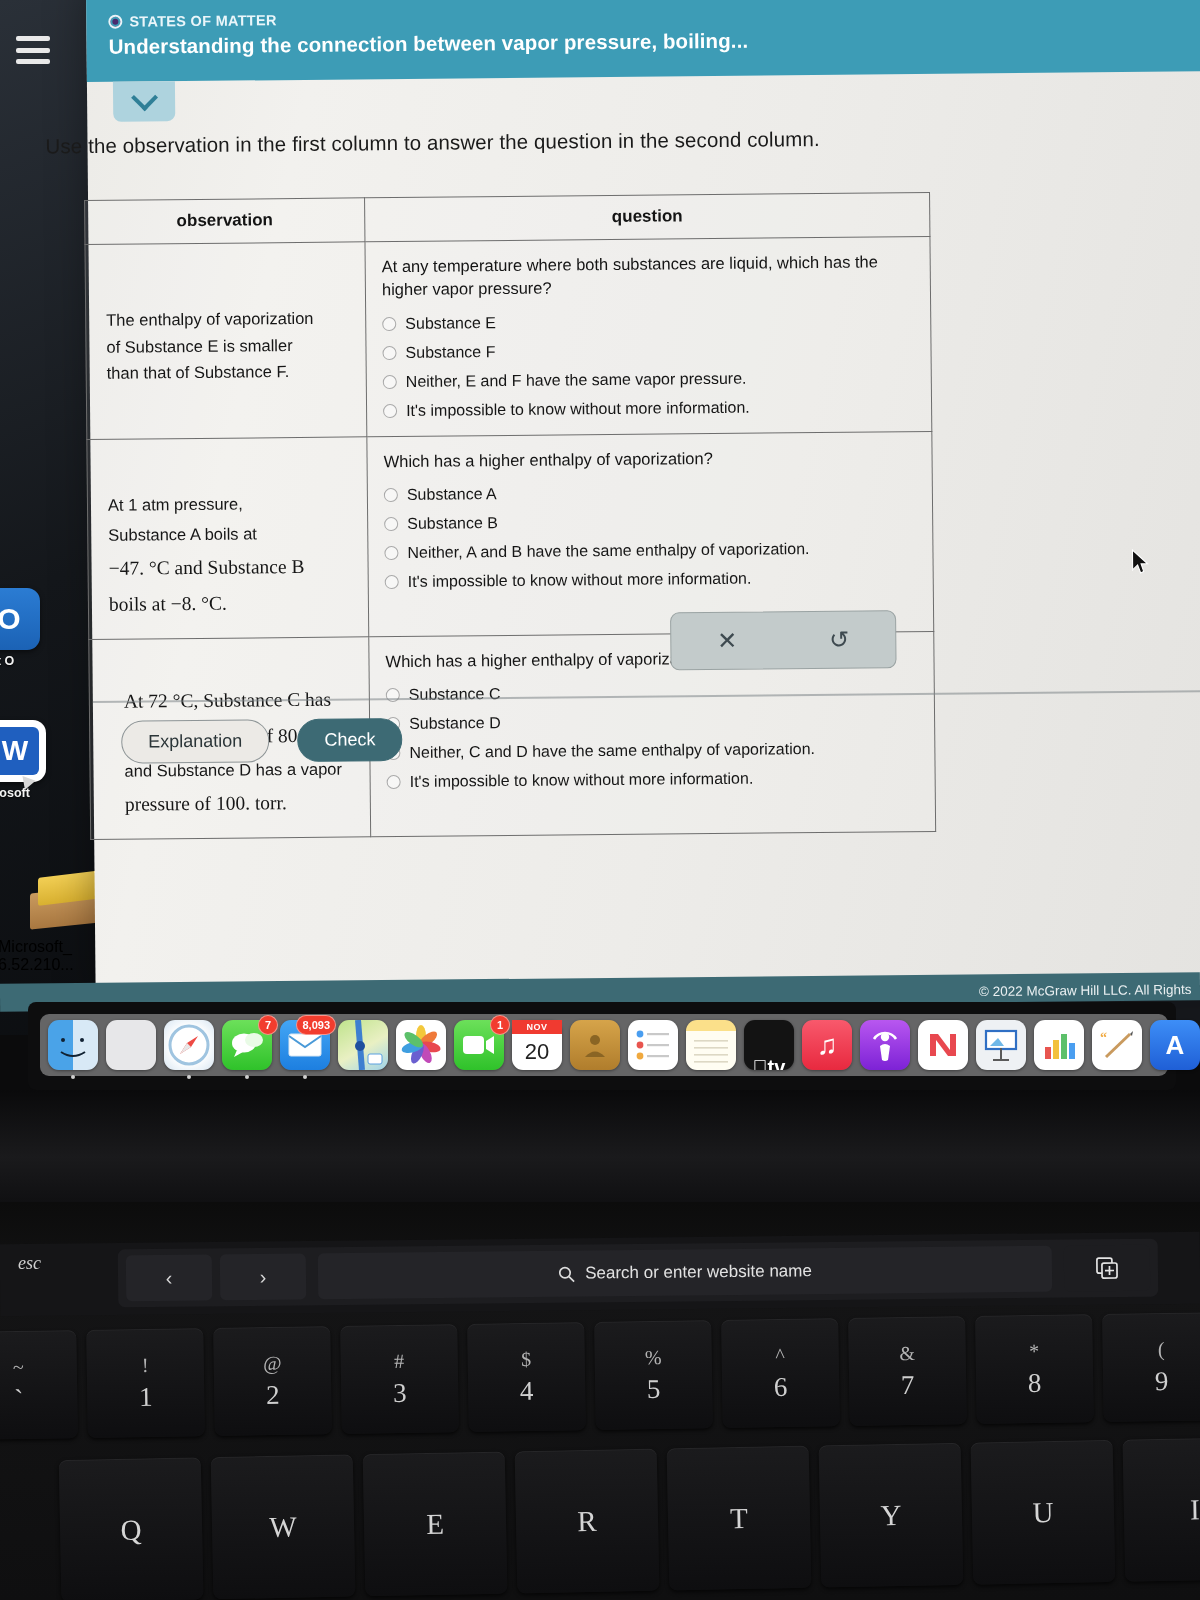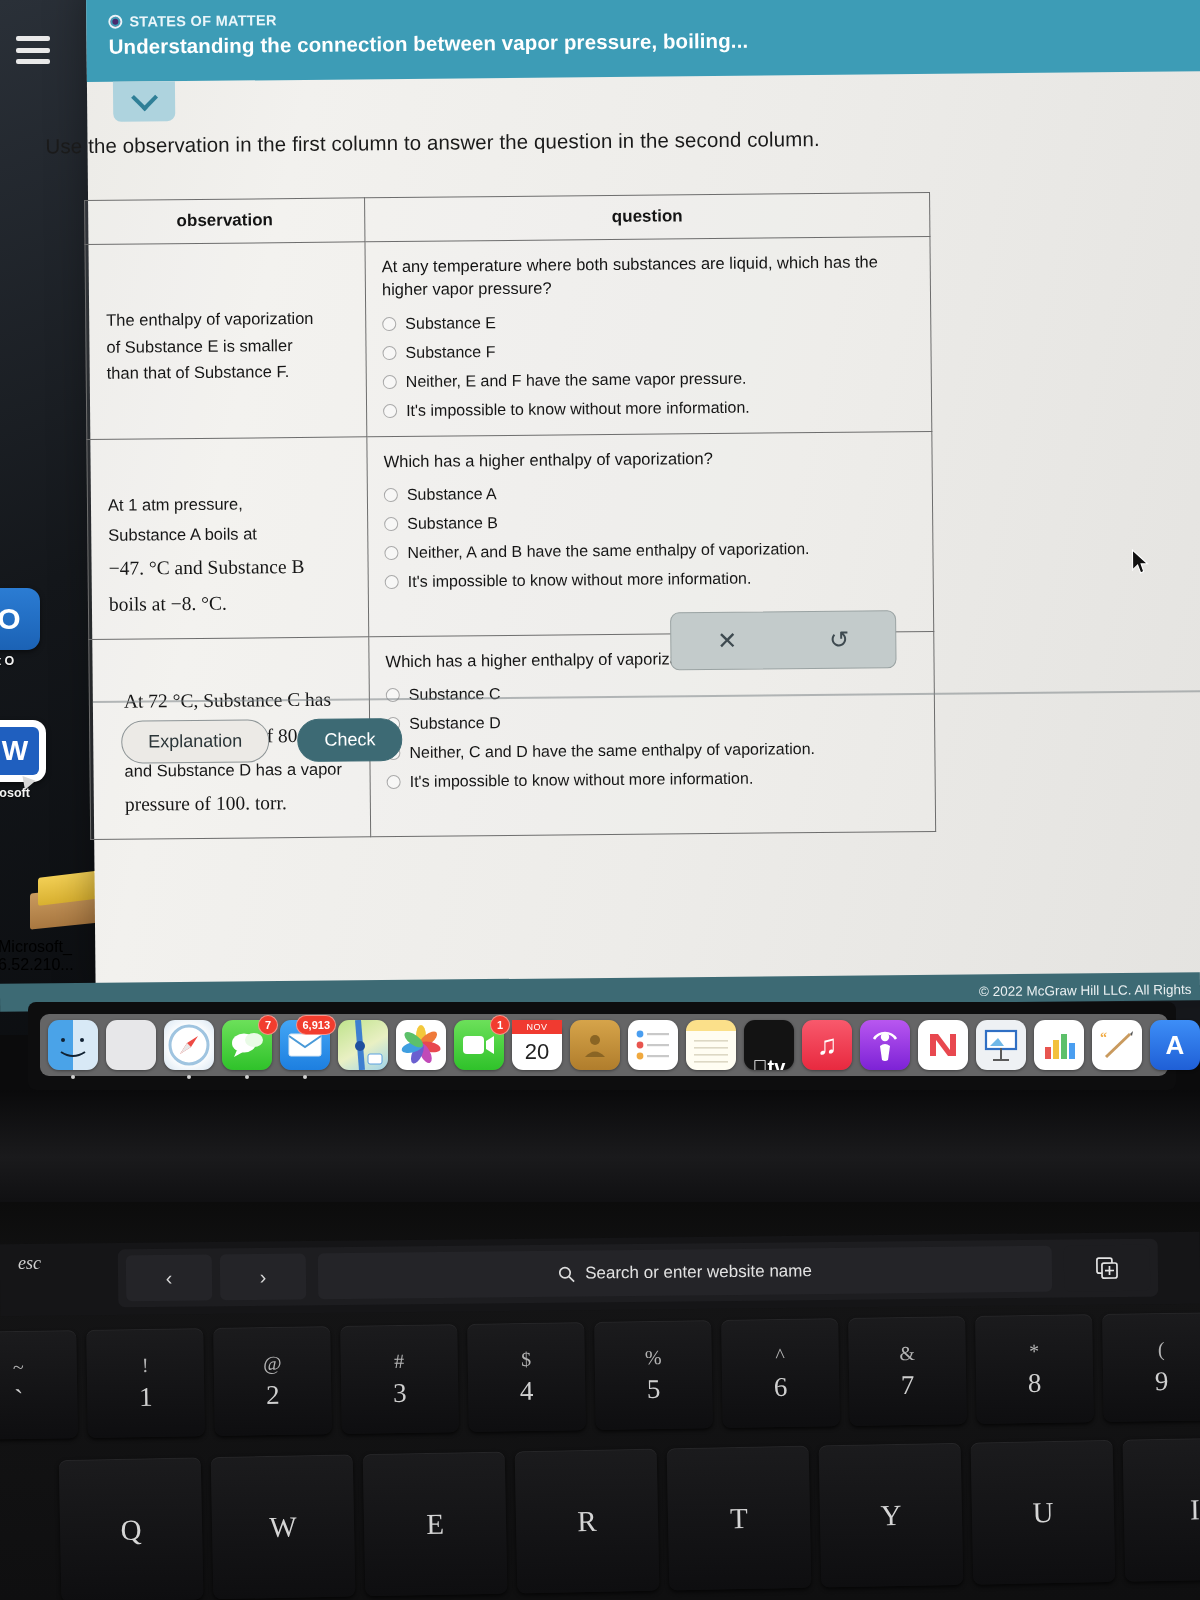--- a/index.html
+++ b/index.html
@@ -218,21 +218,21 @@
   .t-tv { background: #131313; }
   .t-music { background: linear-gradient(180deg,#f8596c,#e8293f); }
   .t-pod { background: linear-gradient(180deg,#b857f0,#7d22d6); }
   .t-news { background: #fff; }
   .t-key { background: #eef1f4; }
   .t-num { background: #fff; }
   .t-pages { background: #fff; }
   .t-app { background: linear-gradient(180deg,#3d8ef7,#1f5fd6); }
 
   .cal-top { position:absolute; top:0; left:0; right:0; height:14px; background:#f03a30; color:#fff;
-    font-size:9px; font-weight:400; display:flex; align-items:center; justify-content:center; letter-spacing:.5px;}
+    font-size:9px; font-weight:700; display:flex; align-items:center; justify-content:center; letter-spacing:.5px;}
   .cal-day { position:absolute; top:13px; left:0; right:0; bottom:0; display:flex; align-items:center;
     justify-content:center; font-size:22px; font-weight:400; color:#222; }
 
   
   .laptop-lower {
     position: absolute; left: 0; top: 1090px; width: 1200px; height: 510px;
     background: linear-gradient(180deg, #141414 0%, #0c0c0c 22%, #141415 40%, #0f0f10 100%);
   }
   .hinge {
     position:absolute; left:0; top:1090px; width:1200px; height:112px;
@@ -509,21 +509,21 @@
       <span class="run-dot"></span>
     </div>
 
     <div class="dock-item">
       <div class="tile t-mail">
         <svg width="34" height="24" viewBox="0 0 34 24">
           <rect x="1" y="1" width="32" height="22" rx="2" fill="#fff" stroke="#d8e6f2"></rect>
           <path d="M1 3 L17 14 L33 3" stroke="#4a9ad8" stroke-width="2" fill="none"></path>
         </svg>
       </div>
-      <span class="badge">6,913</span>
+      <span class="badge">8,093</span>
       <span class="run-dot"></span>
     </div>
 
     <div class="dock-item">
       <div class="tile t-maps">
         <svg width="50" height="50" viewBox="0 0 50 50">
           <path d="M20 0 L24 50" stroke="#3e7fd0" stroke-width="6" fill="none"></path>
           <circle cx="22" cy="26" r="5" fill="#1f4f9e"></circle>
           <rect x="30" y="34" width="14" height="10" rx="2" fill="#fff" stroke="#5aa0e0"></rect>
         </svg>

